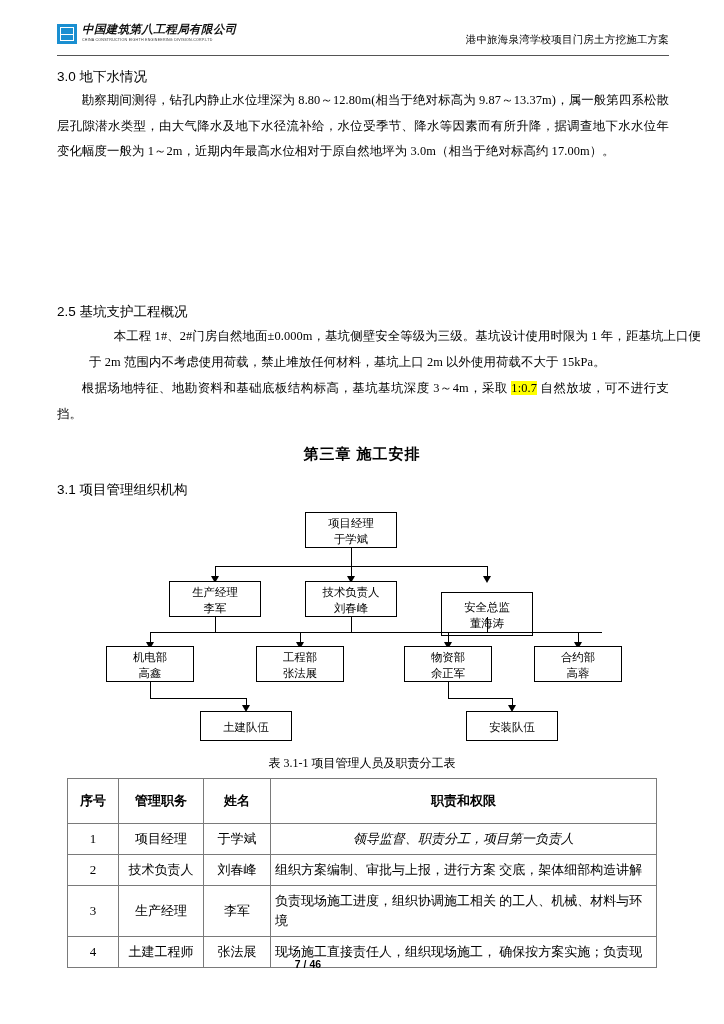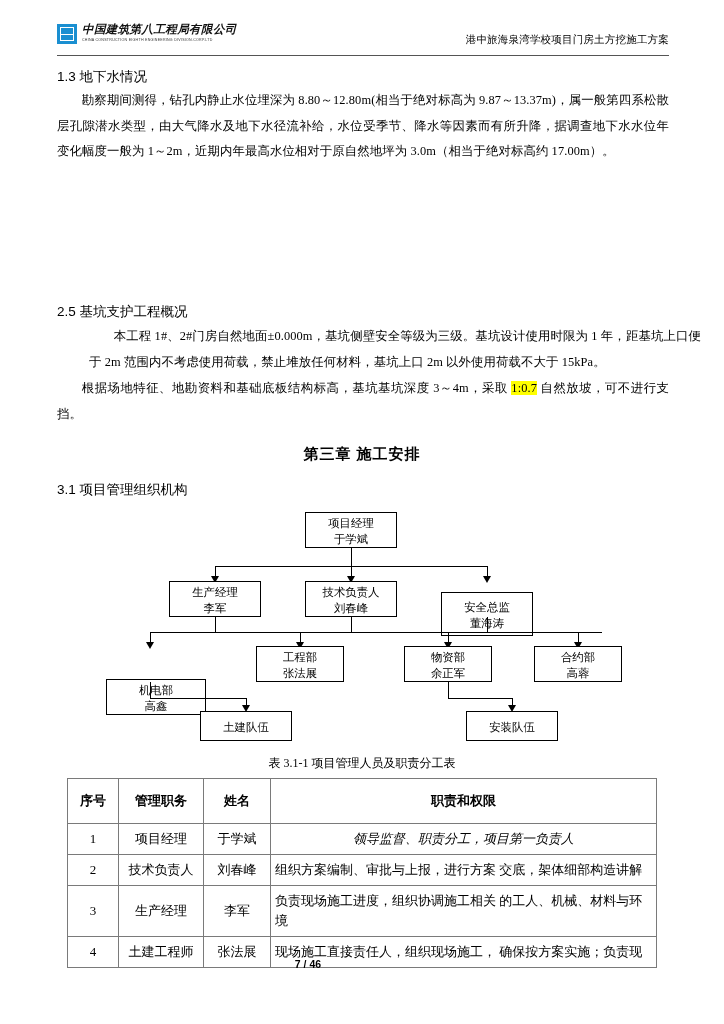--- a/index.html
+++ b/index.html
@@ -210,21 +210,21 @@
       <div class="logo-mark"></div>
       <div class="logo-txt">
         <div class="logo-cn">中国建筑第八工程局有限公司</div>
         <div class="logo-en">CHINA CONSTRUCTION EIGHTH ENGINEERING DIVISION.CORP.LTD</div>
       </div>
     </div>
     <div class="hdr-right">港中旅海泉湾学校项目门房土方挖施工方案</div>
   </div>
   <div class="hdr-rule"></div>
 
-  <div class="h2" style="left:57px; top:68px;">1.3 地下水情况</div>
+  <div class="h2" style="left:57px; top:68px;">3.0 地下水情况</div>
   <div class="para indent" style="left:57px; top:88px; width:612px;">勘察期间测得，钻孔内静止水位埋深为 8.80～12.80m(相当于绝对标高为 9.87～13.37m)，属一般第四系松散层孔隙潜水类型，由大气降水及地下水径流补给，水位受季节、降水等因素而有所升降，据调查地下水水位年变化幅度一般为 1～2m，近期内年最高水位相对于原自然地坪为 3.0m（相当于绝对标高约 17.00m）。</div>
 
   <div class="h2" style="left:57px; top:303px;">2.5 基坑支护工程概况</div>
   <div class="para indent" style="left:57px; top:324px; width:612px;margin-left:32px;">本工程 1#、2#门房自然地面±0.000m，基坑侧壁安全等级为三级。基坑设计使用时限为 1 年，距基坑上口便于 2m 范围内不考虑使用荷载，禁止堆放任何材料，基坑上口 2m 以外使用荷载不大于 15kPa。</div>
   <div class="para indent" style="left:57px; top:376px; width:612px;"><span>根据场地特征、地勘资料和基础底板结构标高，基坑基坑深度 3～4m，采取 </span><span class="hl">1:0.7</span><span> 自然放坡，可不进行支挡。</span></div>
 
   <div class="chapter" style="top:445px;">第三章 施工安排</div>
 
   <div class="h2" style="left:57px; top:481px;">3.1 项目管理组织机构</div>
 
@@ -263,21 +263,21 @@
   <div class="hline" style="left:150px; top:632px; width:452px;"></div>
   <div class="vline" style="left:150px; top:632px; height:12px;"></div>
   <div class="arrow" style="left:146px; top:642px;"></div>
   <div class="vline" style="left:300px; top:632px; height:12px;"></div>
   <div class="arrow" style="left:296px; top:642px;"></div>
   <div class="vline" style="left:448px; top:632px; height:12px;"></div>
   <div class="arrow" style="left:444px; top:642px;"></div>
   <div class="vline" style="left:578px; top:632px; height:12px;"></div>
   <div class="arrow" style="left:574px; top:642px;"></div>
 
-  <div class="orgbox" style="left:106px; top:646px; width:100px; height:36px;margin-top:33px;">
+  <div class="orgbox" style="left:106px; top:646px; width:88px; height:36px;">
     <span>机电部</span>
     <span>高鑫</span>
   </div>
   <div class="orgbox" style="left:256px; top:646px; width:88px; height:36px;">
     <span>工程部</span>
     <span>张法展</span>
   </div>
   <div class="orgbox" style="left:404px; top:646px; width:88px; height:36px;">
     <span>物资部</span>
     <span>余正军</span>

